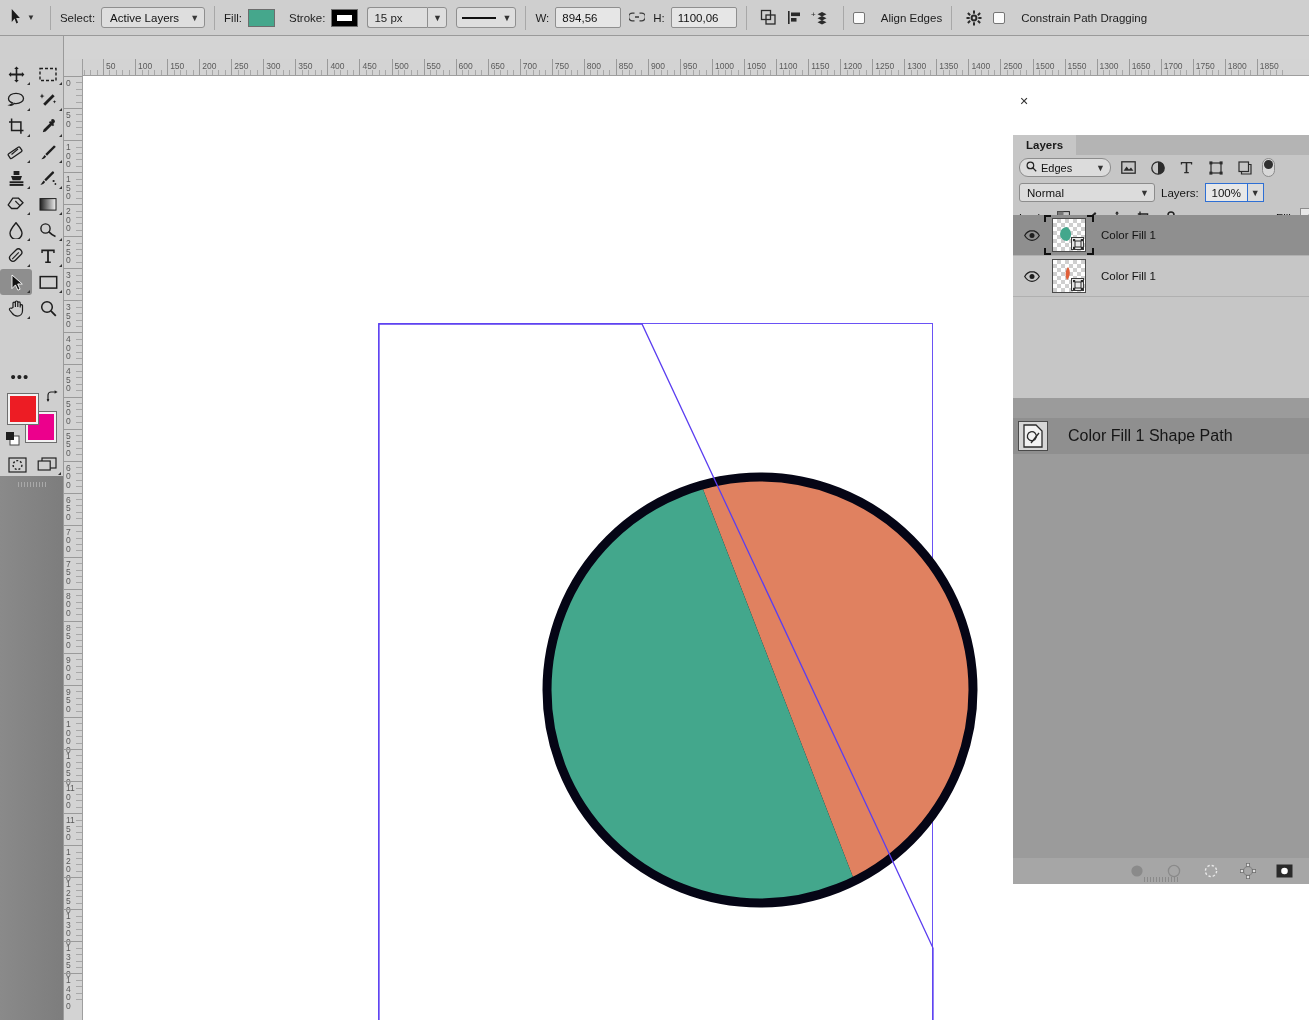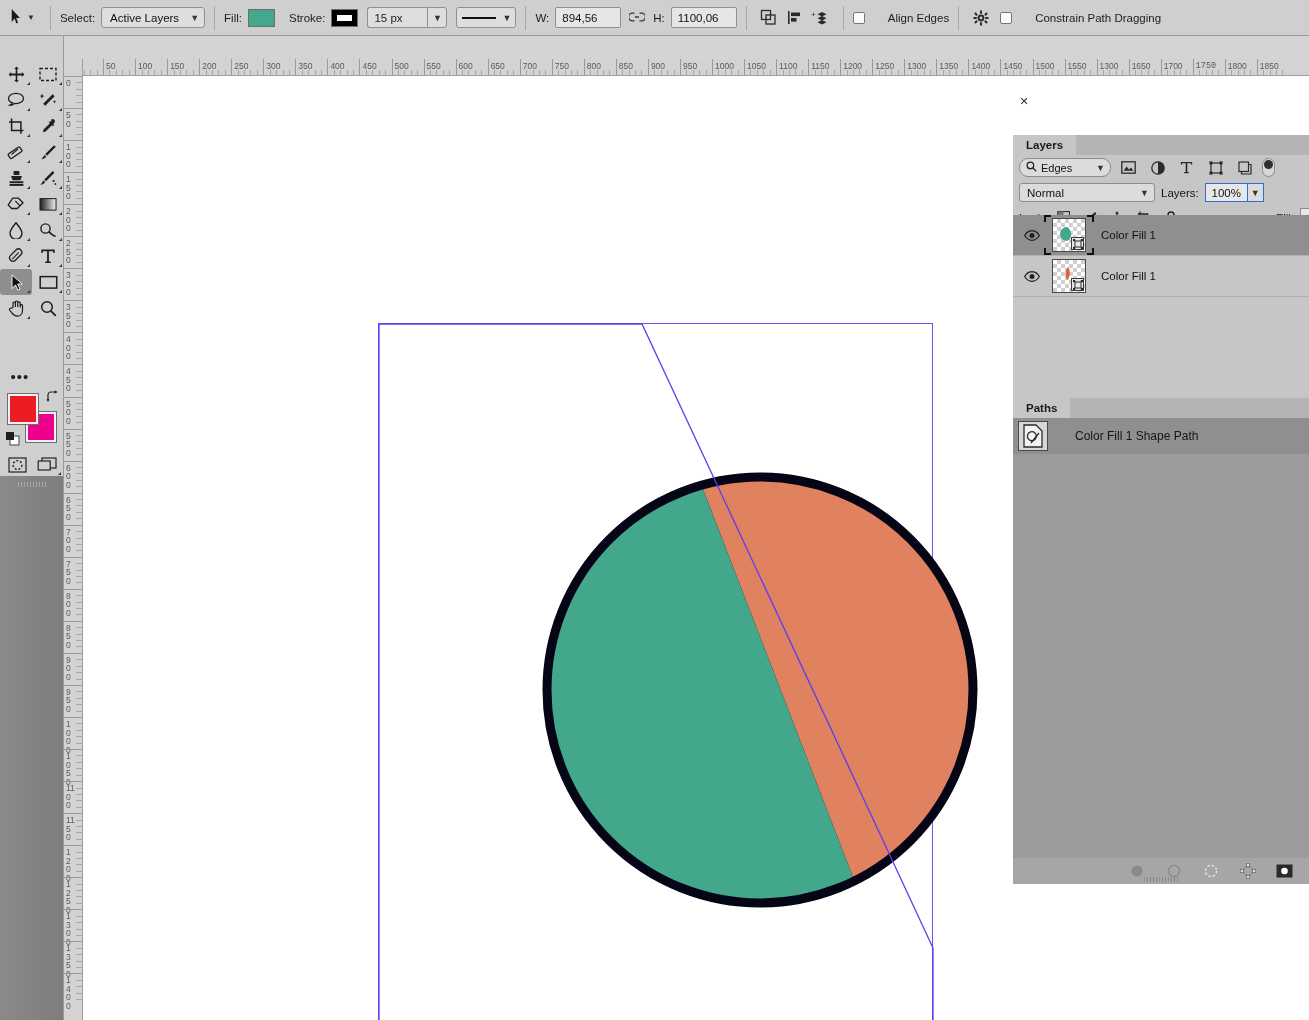--- a/index.html
+++ b/index.html
@@ -74,21 +74,21 @@
   }
   .dash-line { width: 34px; height: 0; border-top: 2px solid #111; }
 
   .chain-ico { font-size: 13px; color: #3a3a3a; margin: 0 8px; letter-spacing: -1px; }
 
   .ob-iconbtn {
     width: 26px; height: 24px;
     display: flex; align-items: center; justify-content: center;
     color: #2a2a2a;
   }
-  .checkitem { display: flex; align-items: flex-start; gap: 23px; white-space: nowrap; }
+  .checkitem { display: flex; align-items: flex-start; gap: 16px; white-space: nowrap; }
   .cbox {
     width: 12px; height: 12px; background: #fbfbfb;
     border: 1px solid #767676; border-radius: 2px;
   }
 
   
   #doc-window {
     position: absolute; left: 64px; top: 36px;
     width: 1245px; height: 984px;
     background: #d4d4d4;
@@ -315,21 +315,21 @@
   #paths-panel { position: absolute; left: 0; top: 306px; width: 296px; height: 486px; background: #9b9b9b; }
   #paths-list { position: absolute; left: 0; top: 20px; width: 296px; height: 440px; background: #9b9b9b; }
   .path-row {
     display: flex; align-items: center; height: 36px;
     background: #8f8f8f; padding-left: 5px;
   }
   .path-thumb {
     width: 30px; height: 30px; background: #d6d6d6; border: 1px solid #4a4a4a;
     display: flex; align-items: center; justify-content: center;
   }
-  .path-name { font-size: 12px; color: #161616; margin-left: 27px; }
+  .path-name { font-size: 16px; color: #161616; margin-left: 20px; }
   #paths-footer {
     position: absolute; left: 0; bottom: 0; width: 296px; height: 26px;
     background: #a6a6a6;
     display: flex; align-items: center; justify-content: flex-end; gap: 20px;
     padding-right: 16px;
   }
   #paths-grip {
     position: absolute; left: 50%; transform: translateX(-50%); bottom: 2px;
     width: 34px; height: 5px;
     background: repeating-linear-gradient(90deg, #8a8a8a 0 1px, transparent 1px 3px);
@@ -805,21 +805,21 @@
         <div class="rh-tick minor" style="left: 885.17px;"></div>
         <div class="rh-tick minor" style="left: 891.58px;"></div>
         <div class="rh-tick minor" style="left: 897.99px;"></div>
         <div class="rh-tick" style="left: 904.4px;"></div>
         <div class="rh-lab" style="left: 907.4px;">1400</div>
         <div class="rh-tick minor" style="left: 910.81px;"></div>
         <div class="rh-tick minor" style="left: 917.22px;"></div>
         <div class="rh-tick minor" style="left: 923.63px;"></div>
         <div class="rh-tick minor" style="left: 930.04px;"></div>
         <div class="rh-tick" style="left: 936.45px;"></div>
-        <div class="rh-lab" style="left: 939.45px;">1450</div>
+        <div class="rh-lab" style="left: 939.45px;">2500</div>
         <div class="rh-tick minor" style="left: 942.86px;"></div>
         <div class="rh-tick minor" style="left: 949.27px;"></div>
         <div class="rh-tick minor" style="left: 955.68px;"></div>
         <div class="rh-tick minor" style="left: 962.09px;"></div>
         <div class="rh-tick" style="left: 968.5px;"></div>
         <div class="rh-lab" style="left: 971.5px;">1500</div>
         <div class="rh-tick minor" style="left: 974.91px;"></div>
         <div class="rh-tick minor" style="left: 981.32px;"></div>
         <div class="rh-tick minor" style="left: 987.73px;"></div>
         <div class="rh-tick minor" style="left: 994.14px;"></div>
@@ -841,21 +841,21 @@
         <div class="rh-tick minor" style="left: 1077.47px;"></div>
         <div class="rh-tick minor" style="left: 1083.88px;"></div>
         <div class="rh-tick minor" style="left: 1090.29px;"></div>
         <div class="rh-tick" style="left: 1096.7px;"></div>
         <div class="rh-lab" style="left: 1099.7px;">1700</div>
         <div class="rh-tick minor" style="left: 1103.11px;"></div>
         <div class="rh-tick minor" style="left: 1109.52px;"></div>
         <div class="rh-tick minor" style="left: 1115.93px;"></div>
         <div class="rh-tick minor" style="left: 1122.34px;"></div>
         <div class="rh-tick" style="left: 1128.75px;"></div>
-        <div class="rh-lab" style="left: 1131.75px; font-family: Liberation Mono, monospace;">1750</div>
+        <div class="rh-lab" style="left: 1131.75px;">1750</div>
         <div class="rh-tick minor" style="left: 1135.16px;"></div>
         <div class="rh-tick minor" style="left: 1141.57px;"></div>
         <div class="rh-tick minor" style="left: 1147.98px;"></div>
         <div class="rh-tick minor" style="left: 1154.39px;"></div>
         <div class="rh-tick" style="left: 1160.8px;"></div>
         <div class="rh-lab" style="left: 1163.8px;">1800</div>
         <div class="rh-tick minor" style="left: 1167.21px;"></div>
         <div class="rh-tick minor" style="left: 1173.62px;"></div>
         <div class="rh-tick minor" style="left: 1180.03px;"></div>
         <div class="rh-tick minor" style="left: 1186.44px;"></div>
@@ -1271,24 +1271,20 @@
         </span>
         <span>
           <svg width="17" height="13" viewBox="0 0 17 13">
               <path d="M0.6 2.4 H6 L7.3 4.2 H16.4 V12.2 H0.6z" fill="none" stroke="#2a2a2a" stroke-width="1.3"></path>
             </svg>
         </span>
       </div>
     </div>
 
     <div id="paths-panel" class="panel">
-      <div class="panel-tabbar">
-        <div class="panel-tab">Paths</div>
-        <div class="panel-tab inactive"></div>
-      </div>
 
       <div id="paths-list">
         <div class="path-row">
           <div class="path-thumb">
             <svg width="22" height="24" viewBox="0 0 22 24">
                 <path d="M2 1 H14 L20 7 V23 H2z" fill="#f2f2f2" stroke="#2a2a2a" stroke-width="1.3"></path>
                 <path d="M13 9 a4.5 4.5 0 1 0 0.1 0.1z" fill="none" stroke="#2a2a2a" stroke-width="1.3"></path>
                 <path d="M9 19 L17 9" stroke="#2a2a2a" stroke-width="1.3"></path>
               </svg>
           </div>

